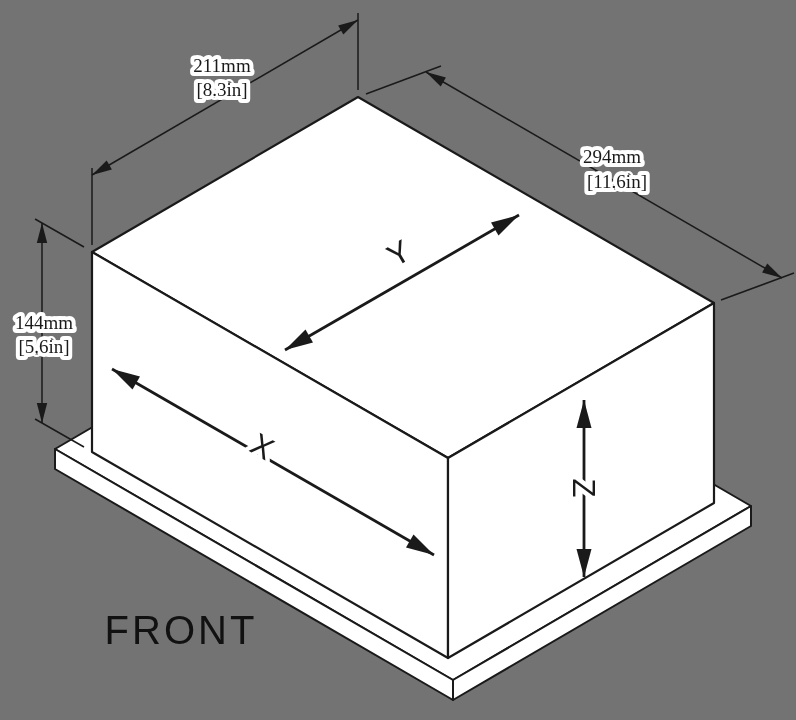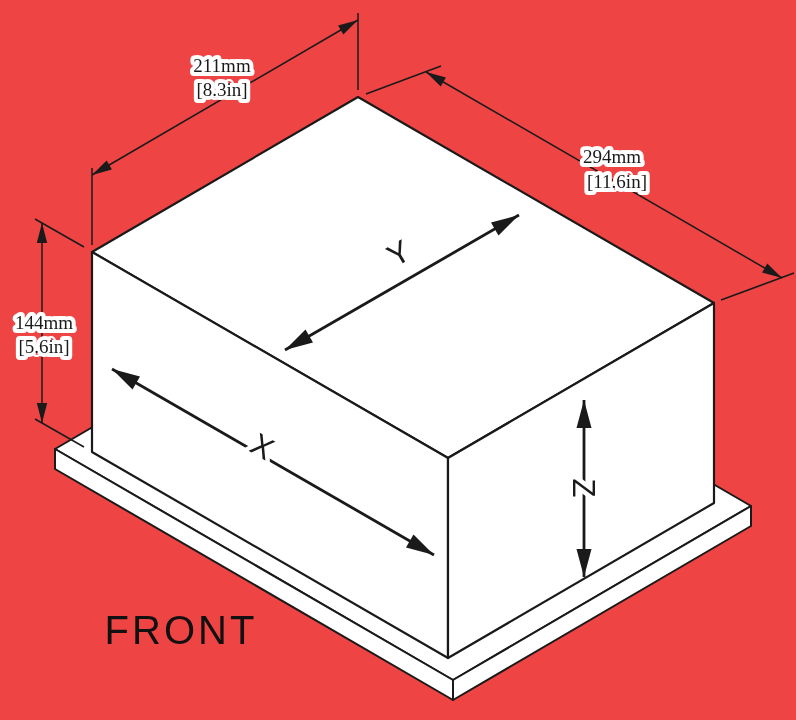--- a/index.html
+++ b/index.html
@@ -1,16 +1,16 @@
 <!DOCTYPE html>
 <html><head>
 <meta charset="utf-8">
 <style>
   html,body{margin:0;padding:0;background:#ffffff;}
-  .stage{position:relative;width:796px;height:720px;background:#ef4444;overflow:hidden;
+  .stage{position:relative;width:796px;height:720px;background:#737373;overflow:hidden;
          font-family:"Liberation Sans",sans-serif;}
   svg{display:block;}
   .face{fill:#ffffff;stroke:#1a1a1a;stroke-width:2.2;stroke-linejoin:round;}
   .pface{fill:#ffffff;stroke:#1a1a1a;stroke-width:2;stroke-linejoin:round;}
   .ext{stroke:#1a1a1a;stroke-width:1.5;fill:none;}
   .dim{stroke:#1a1a1a;stroke-width:1.5;fill:none;}
   .axis{stroke:#1a1a1a;stroke-width:2.8;fill:none;}
   .dimtext{font-family:"Liberation Serif",serif;font-size:19px;fill:#1a1a1a;text-anchor:middle;
            paint-order:stroke;stroke:#ffffff;stroke-width:8;stroke-linejoin:round;}
   .axistext{font-family:"Liberation Sans",sans-serif;font-size:31px;fill:#1a1a1a;text-anchor:middle;

